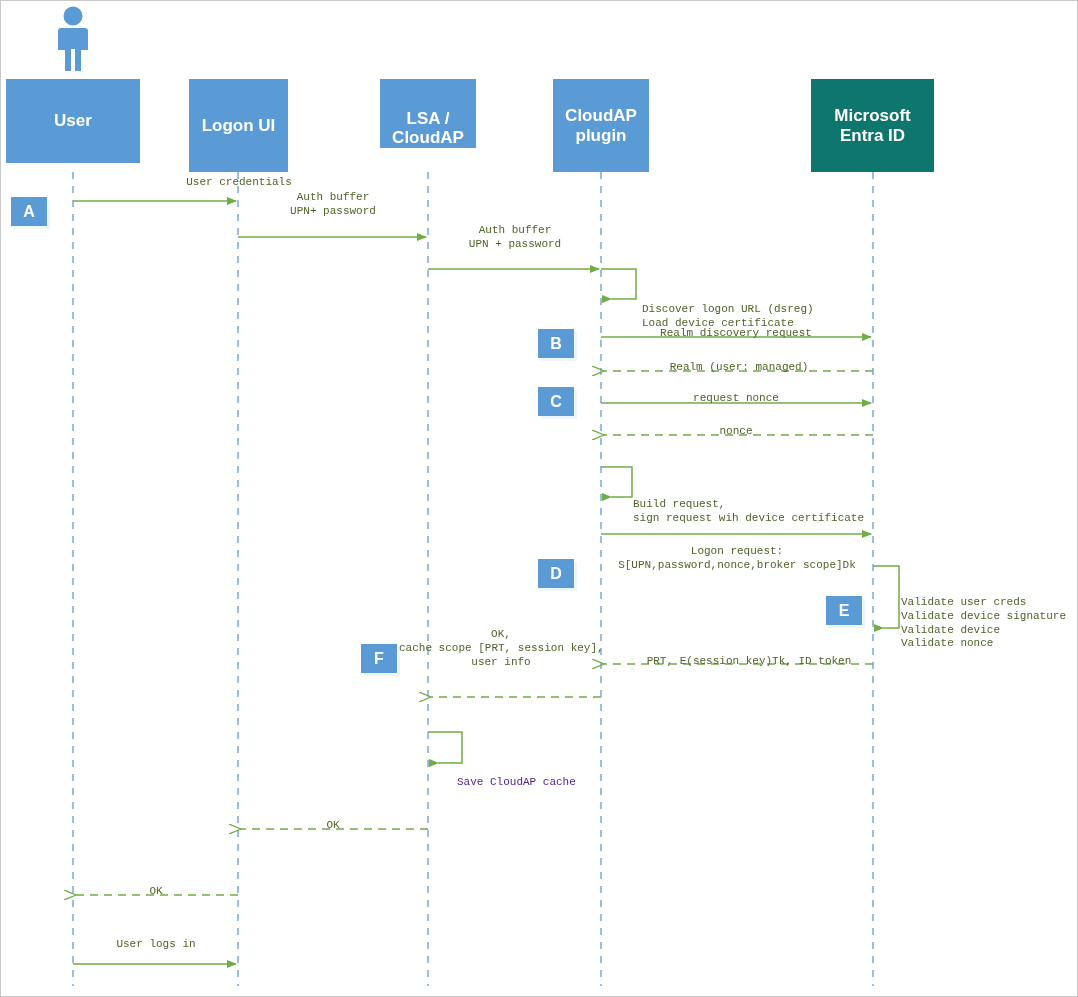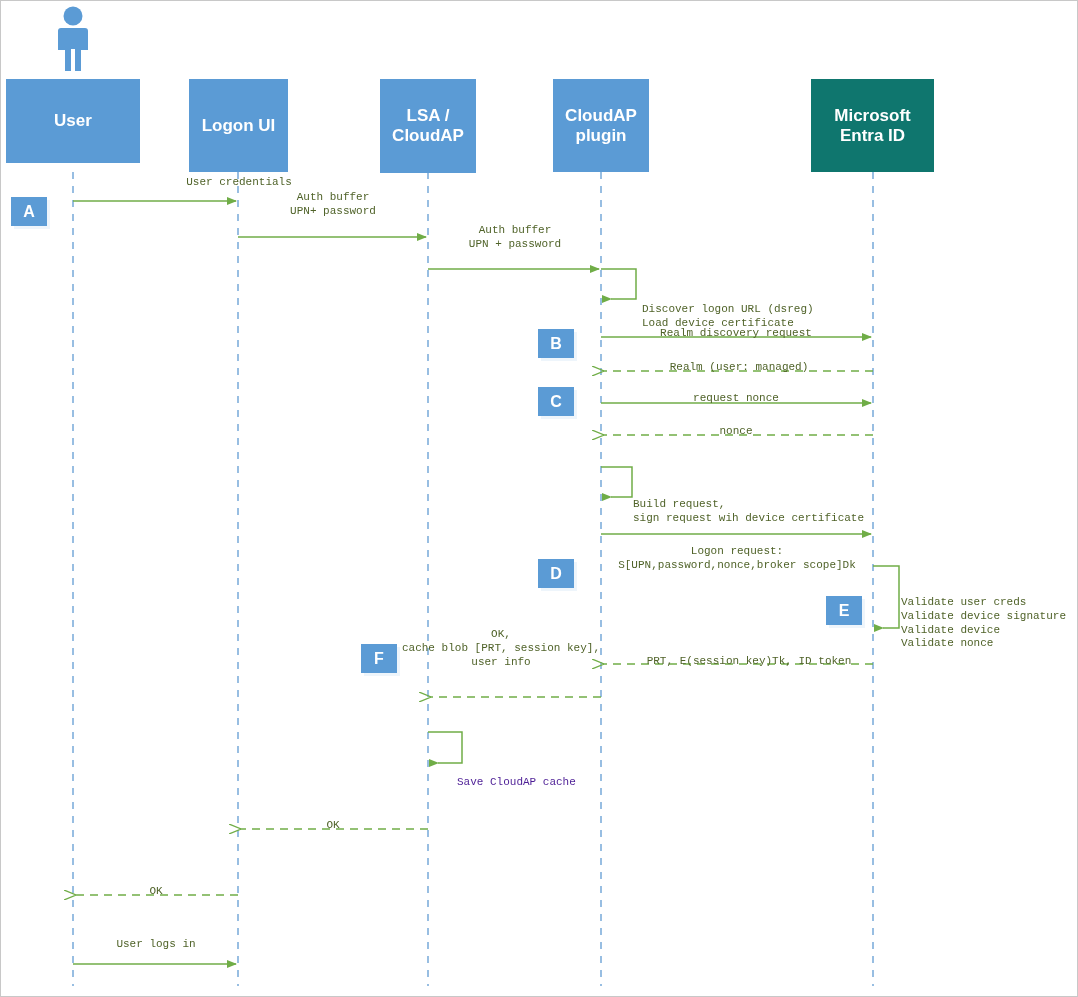--- a/index.html
+++ b/index.html
@@ -121,21 +121,21 @@
     <path d="M10,26 Q10,23 13,23 L37,23 Q40,23 40,26 L40,45 L33,45 L33,66 L27,66 L27,44 L23,44 L23,66 L17,66 L17,45 L10,45 Z" fill="#5B9BD5"></path>
   </svg>
 
   <div id="actor-boxes">
       <div class="actor-box" style="left: 5px; top: 78px; width: 134px; height: 84px; background: rgb(91, 155, 213); color: rgb(255, 255, 255);">
         <span style="white-space: pre-line;">User</span>
       </div>
       <div class="actor-box" style="left: 188px; top: 78px; width: 99px; height: 93px; background: rgb(91, 155, 213); color: rgb(255, 255, 255); justify-content: center;">
         <span style="white-space: pre-line;">Logon UI</span>
       </div>
-      <div class="actor-box" style="left: 379px; top: 78px; width: 96px; height: 94px; background: rgb(91, 155, 213); color: rgb(255, 255, 255);">
+      <div class="actor-box" style="left: 379px; top: 78px; width: 96px; height: 69px; background: rgb(91, 155, 213); color: rgb(255, 255, 255); align-items: flex-end;">
         <span style="white-space: pre-line;">LSA /
 CloudAP</span>
       </div>
       <div class="actor-box" style="left: 552px; top: 78px; width: 96px; height: 93px; background: rgb(91, 155, 213); color: rgb(255, 255, 255);">
         <span style="white-space: pre-line;">CloudAP
 plugin</span>
       </div>
       <div class="actor-box" style="left: 810px; top: 78px; width: 123px; height: 93px; background: #0f766e; color: rgb(255, 255, 255);">
         <span style="white-space: pre-line;">Microsoft
 Entra ID</span>
@@ -166,21 +166,21 @@
       <div class="msg-label left" style="left: 632px; top: 460px; width: 300px; color: rgb(79, 98, 40);">Build request,
 sign request wih device certificate</div>
       <div class="msg-label center" style="left: 583px; top: 544px; width: 306px; color: rgb(79, 98, 40);">Logon request:
 S[UPN,password,nonce,broker scope]Dk</div>
       <div class="msg-label left" style="left: 900px; top: 558px; width: 180px; color: rgb(79, 98, 40);">Validate user creds
 Validate device signature
 Validate device
 Validate nonce</div>
       <div class="msg-label center" style="left: 617px; top: 654px; width: 262px; color: rgb(79, 98, 40);">PRT, E(session key)Tk, ID token</div>
       <div class="msg-label center" style="left: 398px; top: 627px; width: 204px; color: rgb(79, 98, 40);">OK,
-cache blob [PRT, session key],
+cache scope [PRT, session key],
 user info</div>
       <div class="msg-label left" style="left: 456px; top: 738px; width: 180px; color: #4c1d95;">Save CloudAP cache</div>
       <div class="msg-label center" style="left: 282px; top: 818px; width: 100px; color: rgb(79, 98, 40);">OK</div>
       <div class="msg-label center" style="left: 105px; top: 884px; width: 100px; color: rgb(79, 98, 40);">OK</div>
       <div class="msg-label center" style="left: 105px; top: 937px; width: 100px; color: rgb(79, 98, 40);">User logs in</div>
     </div>
 
 </div>
 
 </body></html>

